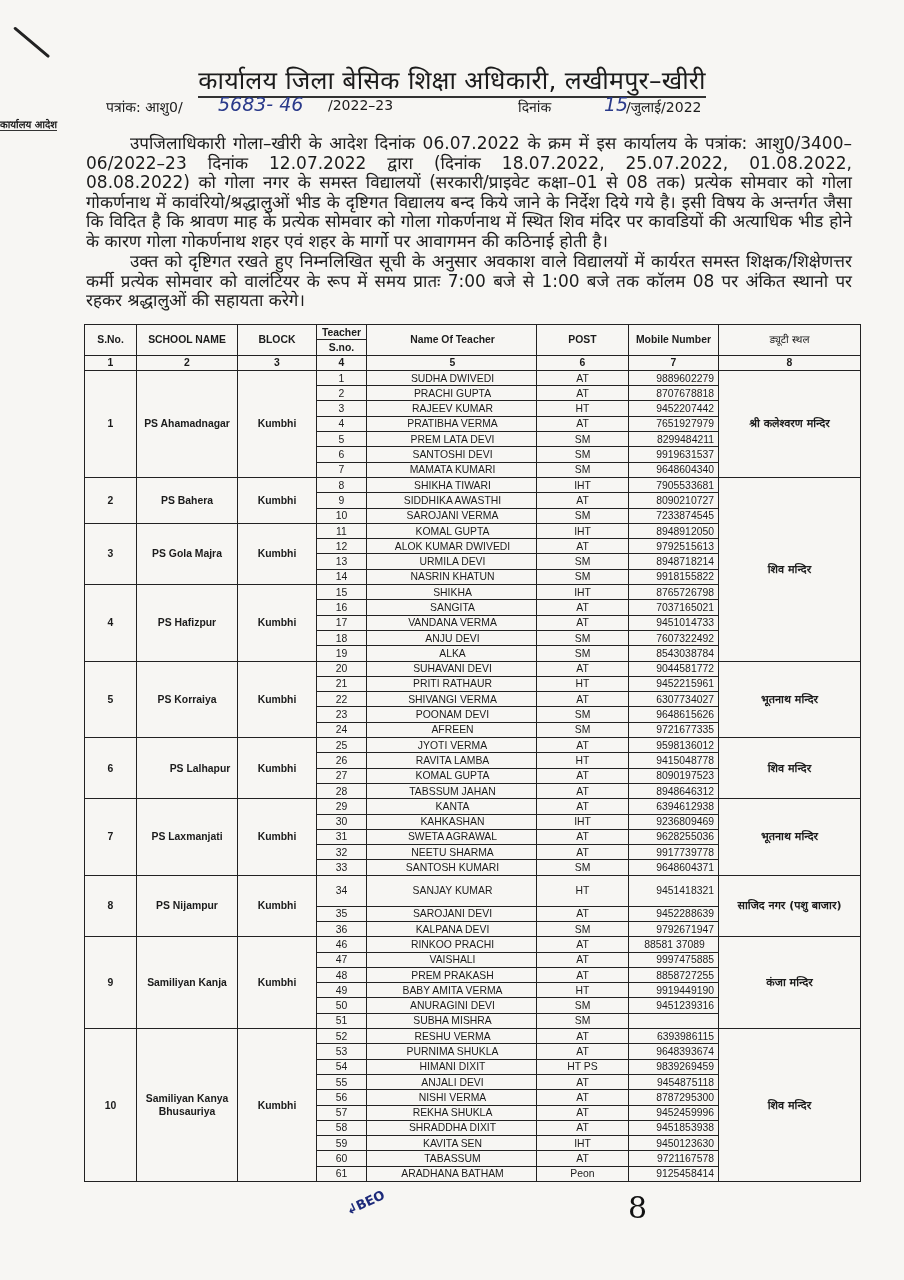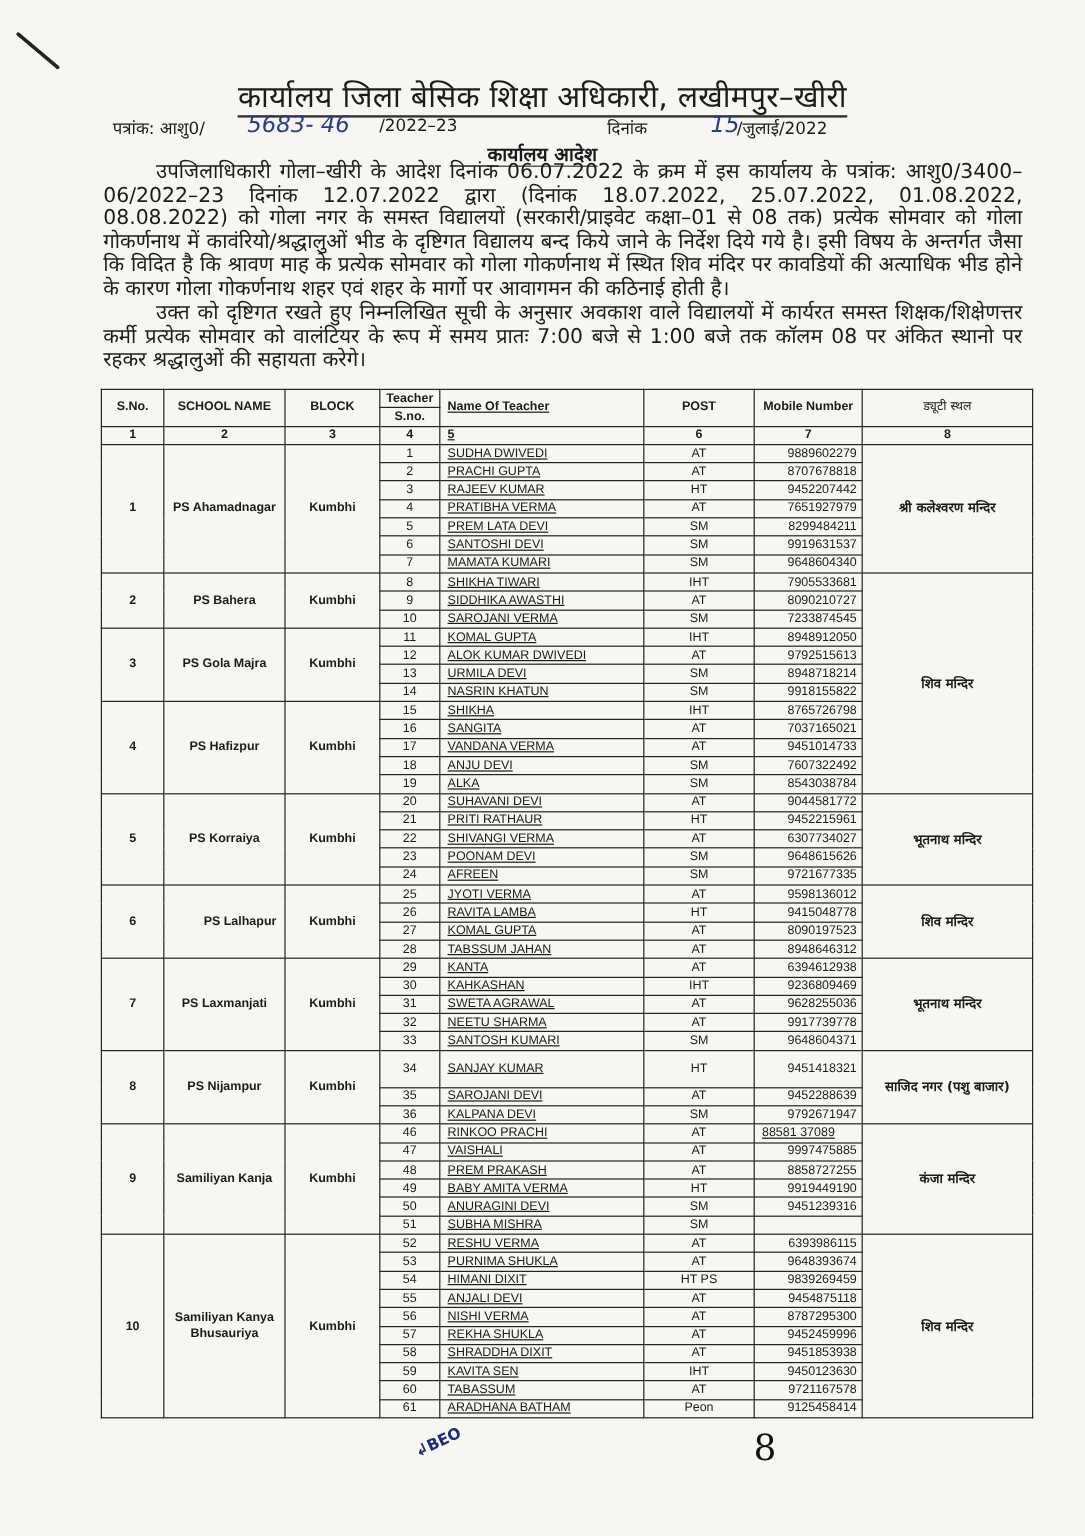--- a/index.html
+++ b/index.html
@@ -7,37 +7,37 @@
     width:904px; height:1280px; background:#f7f6f3; position:relative; overflow:hidden;
     font-family:"Liberation Sans", "DejaVu Sans", sans-serif; color:#1b1b1b;
   }
   .pen-mark { position:absolute; left:14px; top:26px; width:46px; height:3px; background:#222;
     transform:rotate(40deg); transform-origin:left center; border-radius:2px; }
   .title {
     position:absolute; left:0; width:904px; top:62px; text-align:center;
     font-size:25px; font-family:"DejaVu Sans", sans-serif; letter-spacing:0.2px;
   }
   .title span { border-bottom:2px solid #333; padding-bottom:1px; }
-  .ref-line { position:absolute; top:95px; left:94px; width:760px; height:26px; font-size:14px; font-family:"DejaVu Sans", sans-serif; }
+  .ref-line { position:absolute; top:95px; left:106px; width:760px; height:26px; font-size:14px; font-family:"DejaVu Sans", sans-serif; }
   .ref-line .lbl { position:absolute; top:2px; }
   .handwritten { font-family:"DejaVu Sans", sans-serif; font-style:italic; color:#2a3a8a; font-size:19px; position:absolute; top:-2px; }
-  .office-order { position:absolute; top:117px; left:0; width:904px; text-align:center; font-size:16px; font-weight:bold; font-family:"DejaVu Sans", sans-serif; }
+  .office-order { position:absolute; top:117px; left:0; width:904px; text-align:left; font-size:10px; font-weight:bold; font-family:"DejaVu Sans", sans-serif; }
   .office-order span { border-bottom:1.5px solid #333; }
   .para { position:absolute; left:86px; width:766px; font-size:17px; line-height:19.6px; text-align:justify; font-family:"DejaVu Sans", sans-serif; text-indent:44px; }
   .p1 { top:134px; }
   .p2 { top:252px; }
 
   table.duty {
     position:absolute; left:84px; top:324px; width:776px; border-collapse:collapse;
     font-size:10.4px; table-layout:fixed;
   }
   table.duty td, table.duty th { border:1.3px solid #222; padding:0 4px; height:14.3px; line-height:13px; }
   table.duty th { font-weight:bold; text-align:center; font-size:10.4px; }
   table.duty .c { text-align:center; }
-  table.duty .l { text-align:left; padding-left:6px;text-decoration:underline; }
+  table.duty .l { text-align:center; padding-left:6px; }
   table.duty .r { text-align:right; }
   table.duty .grp { text-align:center; font-weight:bold; vertical-align:middle; }
   table.duty .duty-place { text-align:center; font-family:"DejaVu Sans", sans-serif; font-size:11px; font-weight:bold; vertical-align:middle; }
   table.duty .hindi { font-family:"DejaVu Sans", sans-serif; font-weight:normal;margin-left:29px; }
   table.duty tr.colnum td { font-weight:bold; }
   table.duty tr.tall td { height:30px; }
 
   .sig-left { position:absolute; left:345px; top:1195px; color:#1d2a7a; font-size:13px; font-weight:bold; transform:rotate(-25deg); font-family:"DejaVu Sans", sans-serif; }
   .sig-right { position:absolute; left:628px; top:1190px; color:#111; font-size:30px; font-family:"DejaVu Serif", serif; }
 </style>

